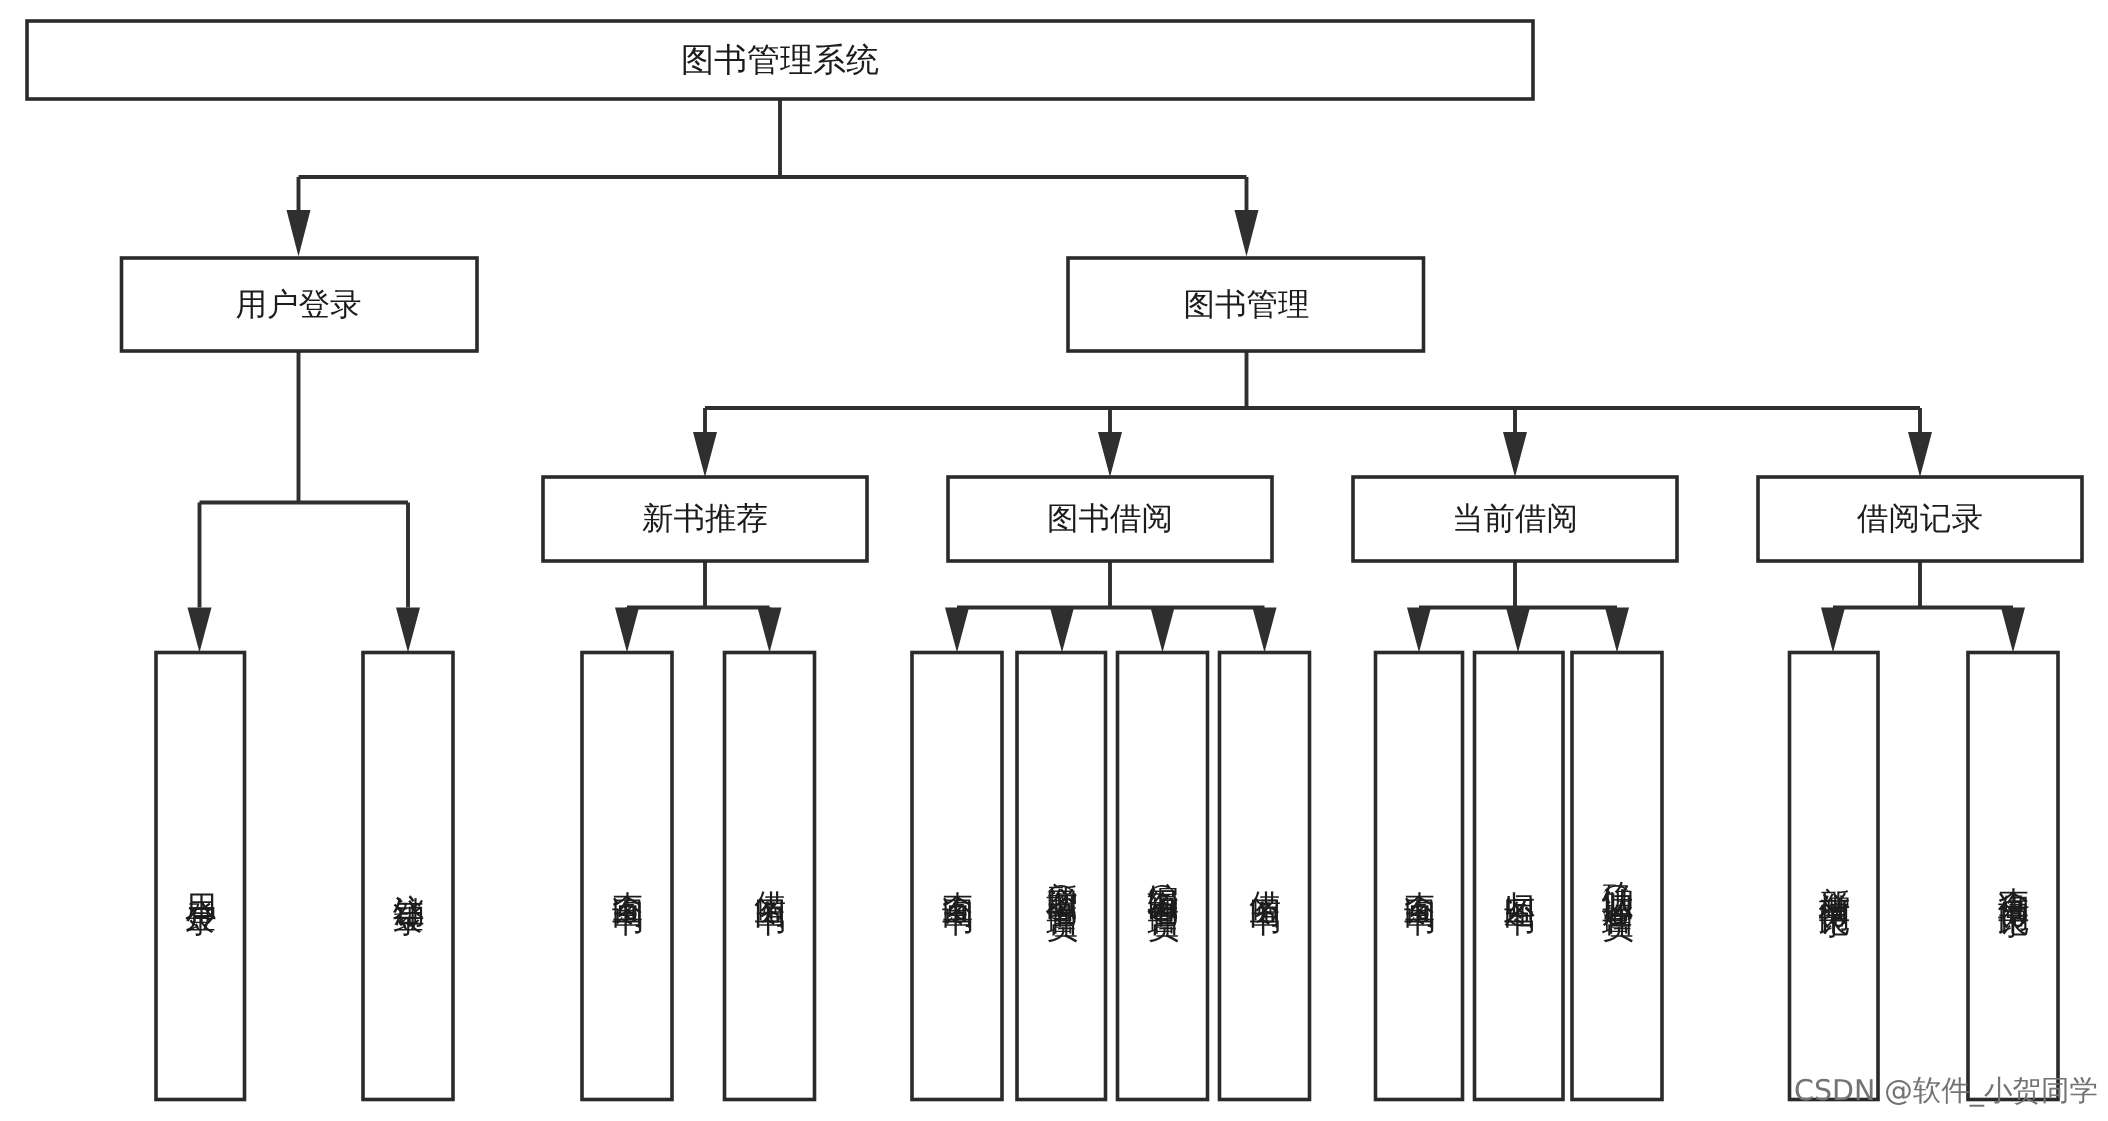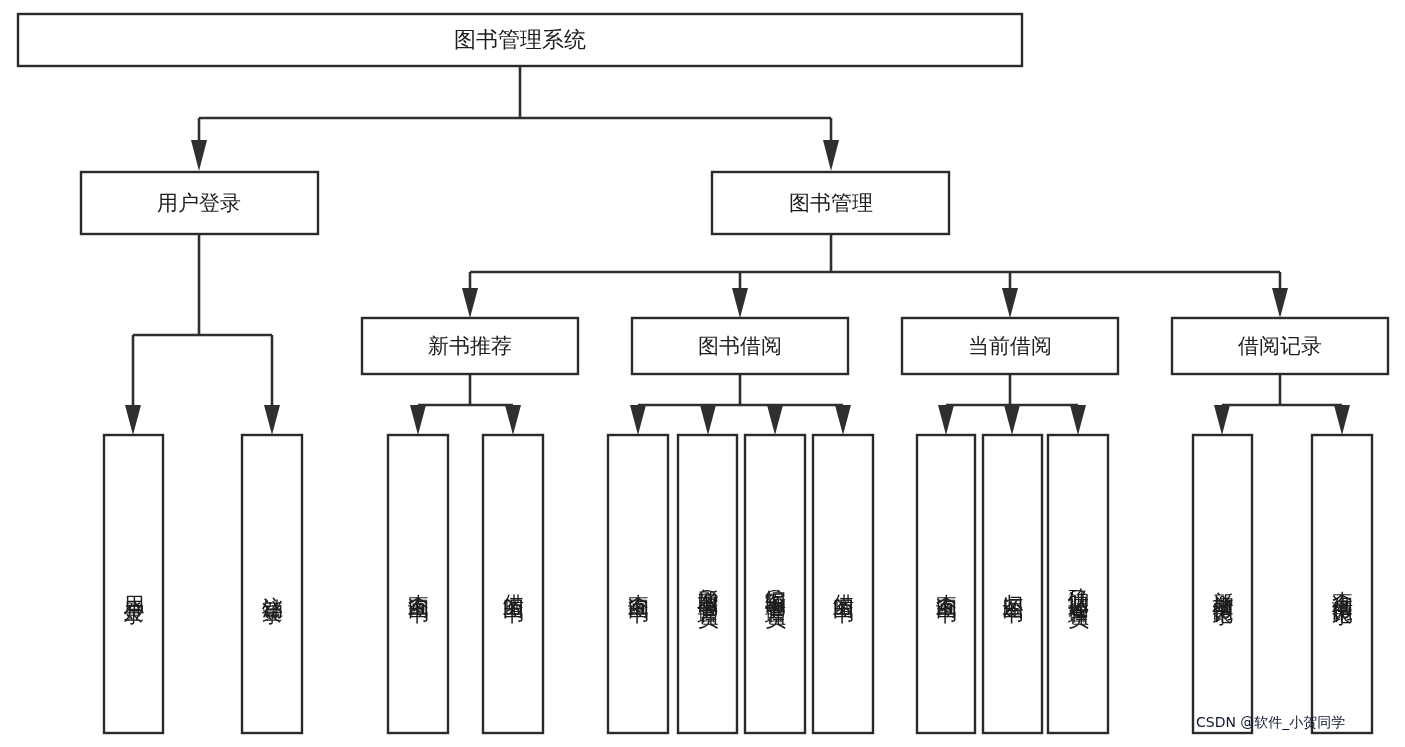--- a/index.html
+++ b/index.html
@@ -64,22 +64,22 @@
     text-align: center;
     display: flex;
     align-items: center;
     justify-content: center;
     pointer-events: none;
     user-select: none;
   }
   .watermark {
     position: absolute;
     font-family: "DejaVu Sans", "Liberation Sans", sans-serif;
-    font-size: 14px;
-    color: #0f172a;
+    font-size: 19px;
+    color: #737373;
     white-space: nowrap;
   }
 </style>
 </head>
 <body>
 
 <div id="diagram-root">
 
   <svg class="flow" viewBox="0 0 1405 747" xmlns="http://www.w3.org/2000/svg">
 

